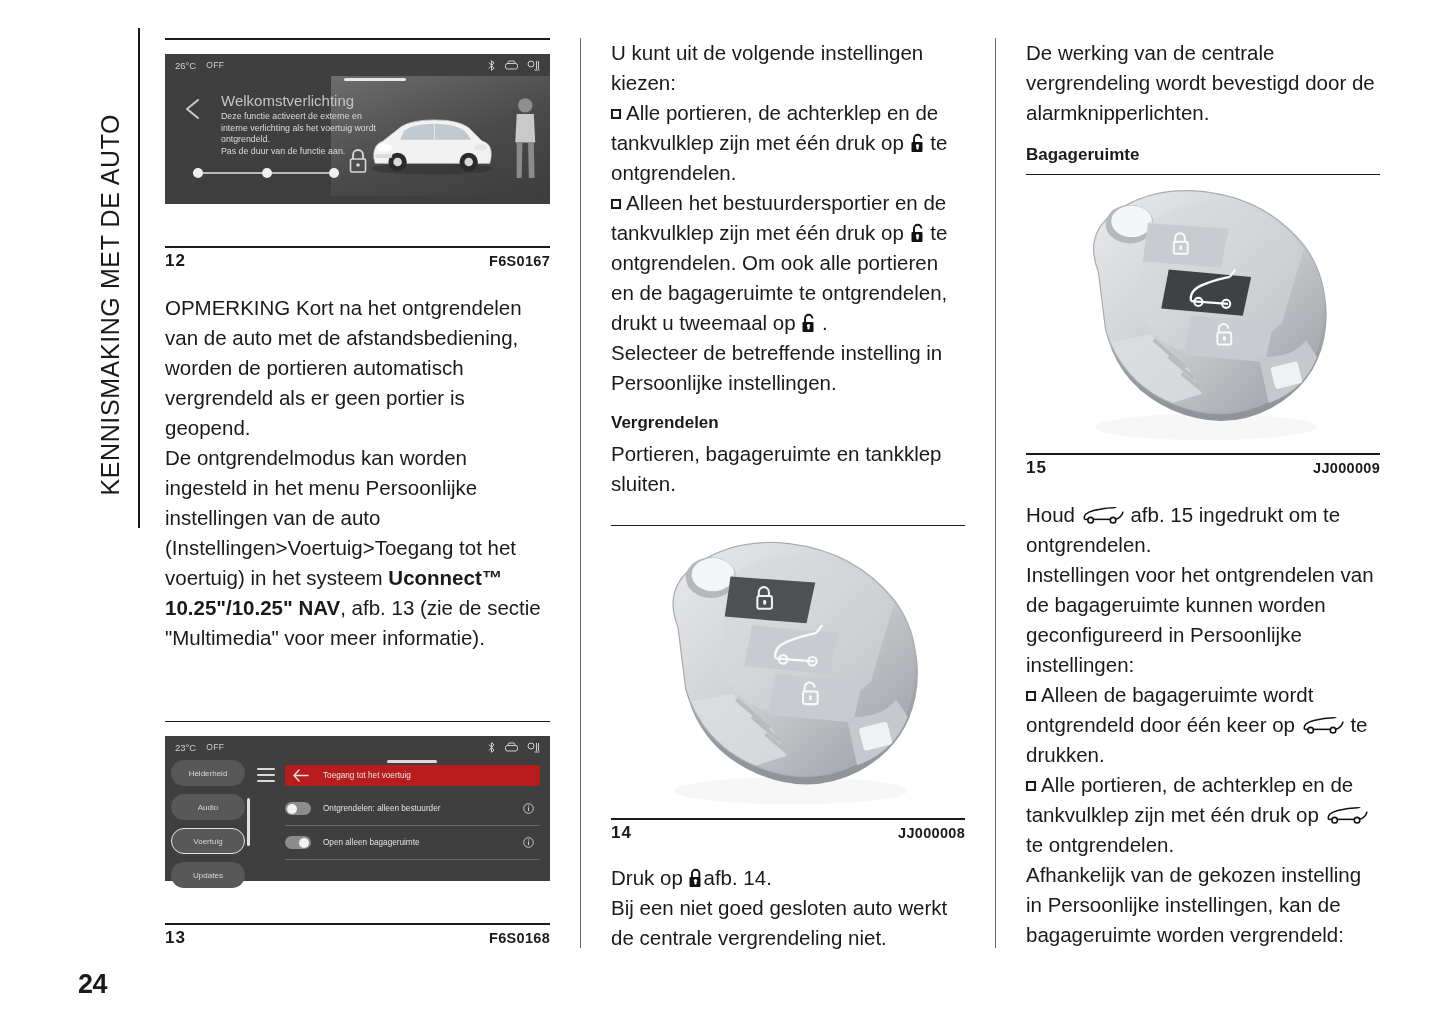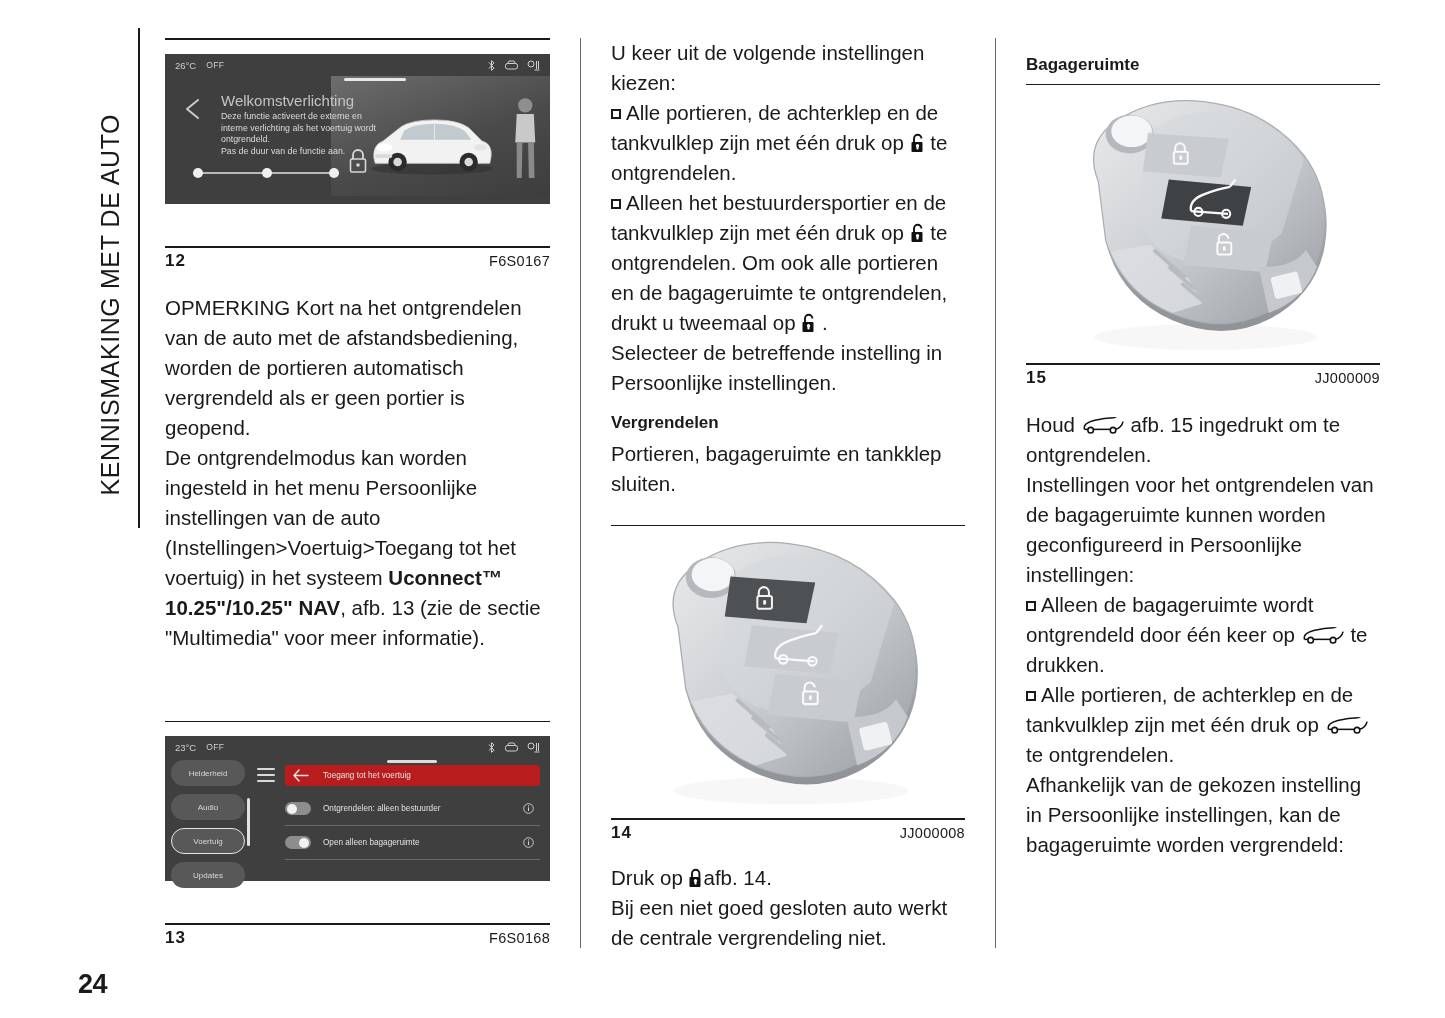--- a/index.html
+++ b/index.html
@@ -84,21 +84,21 @@
   .figure { width: 100%; }
   .figure-caption {
     display: flex;
     justify-content: space-between;
     align-items: center;
     border-top: 2.2px solid #1a1a1a;
     padding-top: 3px;
     font-size: 17px;
   }
   .figure-number { font-weight: bold; letter-spacing: 1px; }
-  .figure-code { font-weight: normal; font-size: 14.5px; letter-spacing: 0.3px; }
+  .figure-code { font-weight: bold; font-size: 14.5px; letter-spacing: 0.3px; }
 
   
   .uc-screen {
     width: 100%;
     background: #3f3f3f;
     position: relative;
     font-size: 0;
   }
   .uc12 { height: 150px; }
   .uc-status {
@@ -408,21 +408,21 @@
 
       <div class="figure-caption" style="margin-top:42px;">
         <span class="figure-number">13</span>
         <span class="figure-code">F6S0168</span>
       </div>
     </div>
   </div>
 
   <div class="col col-2">
 
-    <p>U keer uit de volgende instellingen kiezen:</p>
+    <p>U kunt uit de volgende instellingen kiezen:</p>
 
     <p class="bullet-para">
       <span class="sq-bullet"></span><span>Alle portieren, de achterklep en de tankvulklep zijn met één druk op </span><svg class="inline-icon icon-unlock" viewBox="0 0 15 20">
           <path d="M4 9 L4 5.5 a3.7 3.7 0 0 1 7.4 0" stroke="#111" stroke-width="1.9" fill="none"></path>
           <rect x="1.5" y="9" width="11" height="10" rx="1" fill="#111"></rect>
           <rect x="6.4" y="12" width="2.2" height="4.6" rx="1" fill="#fff"></rect>
           <circle cx="7.5" cy="12.6" r="1.6" fill="#fff"></circle>
         </svg><span> te ontgrendelen.</span>
     </p>
 
@@ -510,20 +510,21 @@
           <rect x="1.5" y="9" width="11" height="10" rx="1" fill="#111"></rect>
           <rect x="6.4" y="12" width="2.2" height="4.6" rx="1" fill="#fff"></rect>
           <circle cx="7.5" cy="12.6" r="1.6" fill="#fff"></circle>
         </svg><span>afb. 14.</span>
     </p>
     <p>Bij een niet goed gesloten auto werkt de centrale vergrendeling niet.</p>
   </div>
 
   <div class="col col-3">
 
+    <p>De werking van de centrale vergrendeling wordt bevestigd door de alarmknipperlichten.</p>
 
     <h3 class="heading" style="margin-top:12px;">Bagageruimte</h3>
 
     <div class="figure" style="margin-top:4px;">
       <div class="rule-thin"></div>
       <div class="fob-wrap" style="height:278px;">
         <svg viewBox="0 0 330 300" width="320" height="278">
           <defs>
             <linearGradient id="fobBody15" x1="0" y1="0" x2="1" y2="1">
               <stop offset="0%" stop-color="#e9eaec"></stop>

